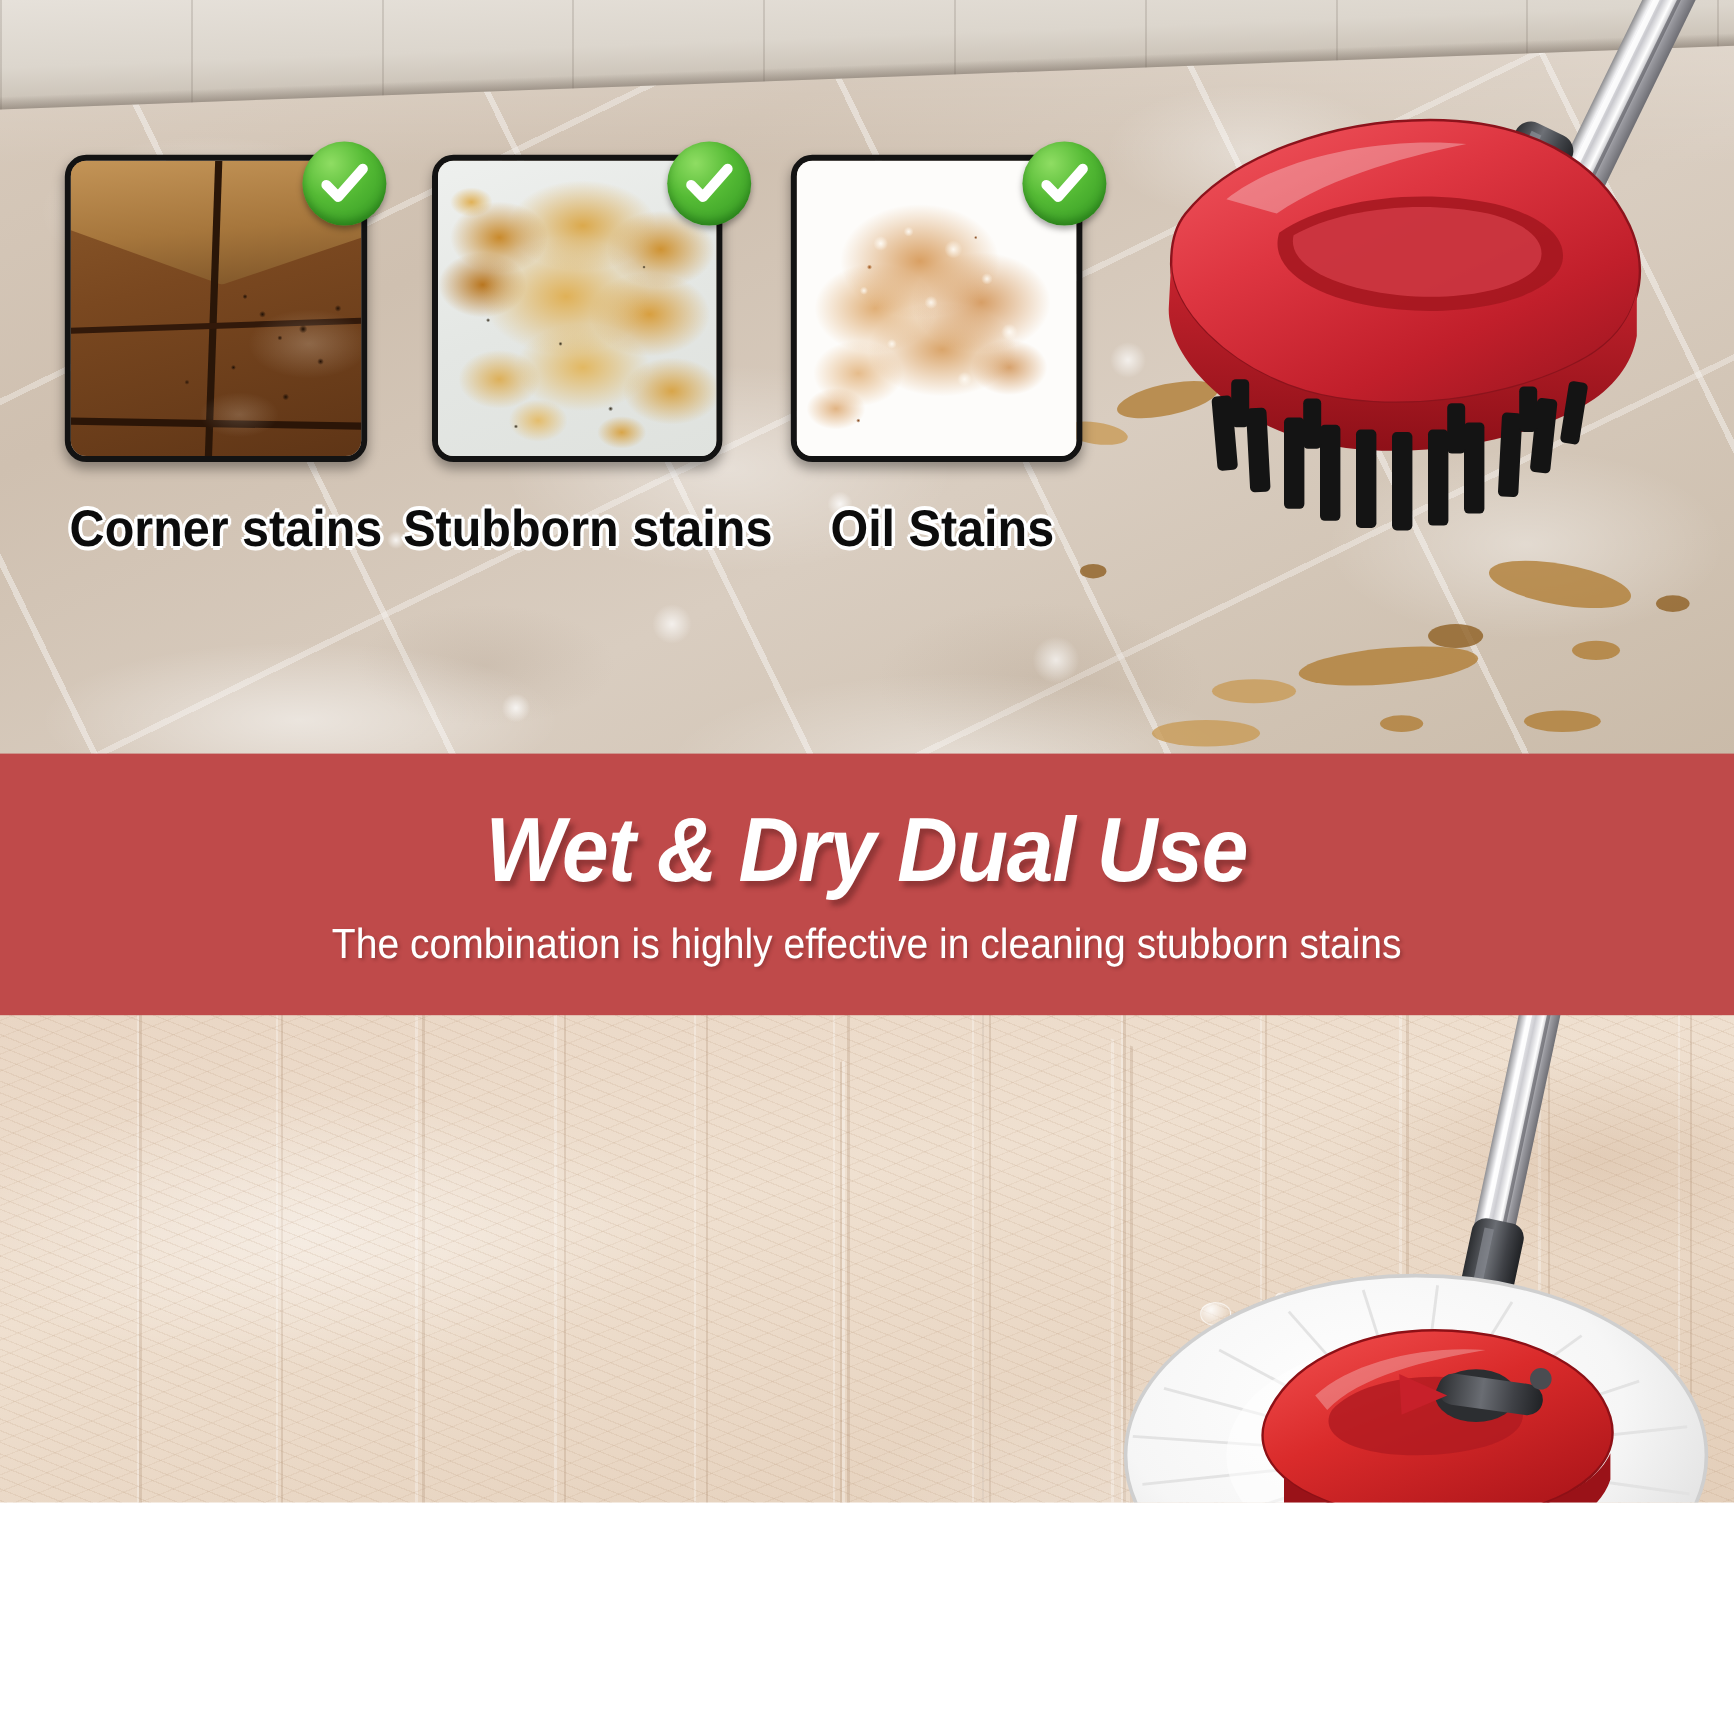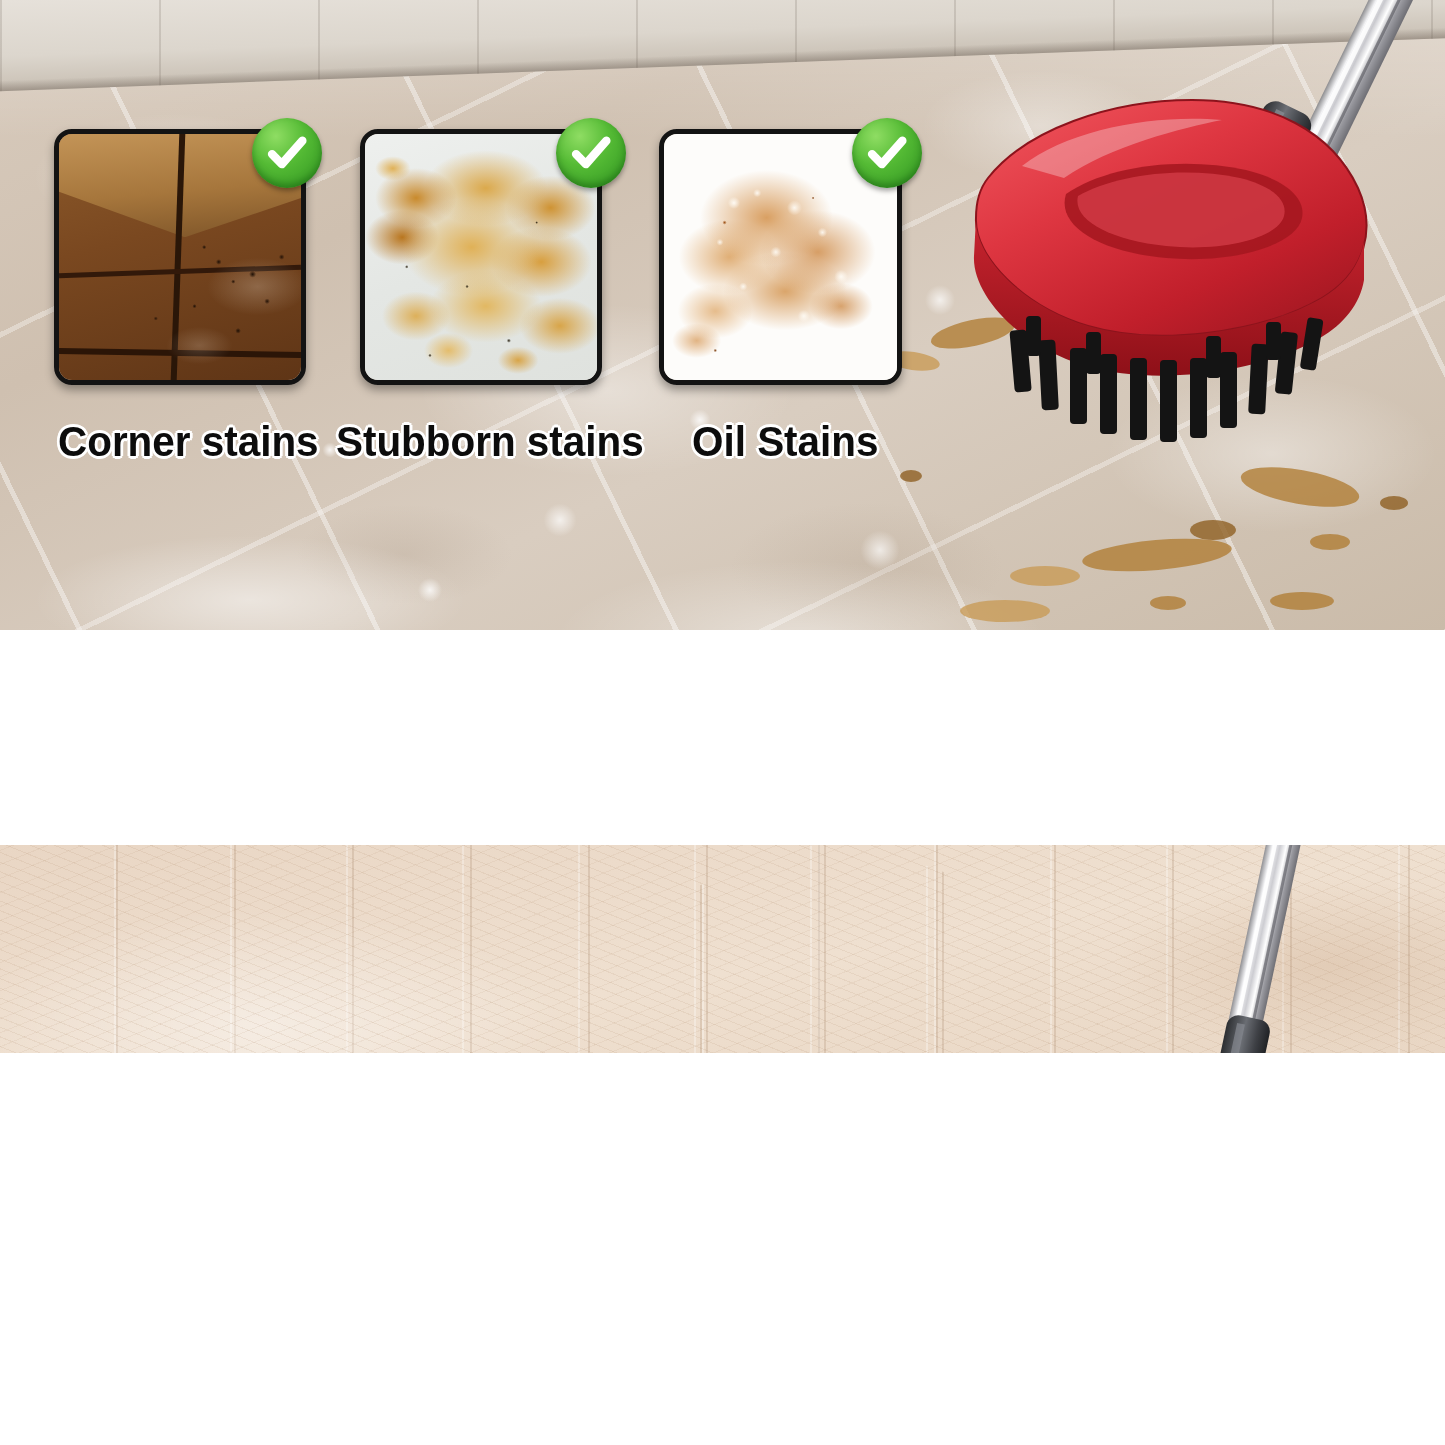--- a/index.html
+++ b/index.html
@@ -2,21 +2,21 @@
 <html><head>
 <meta charset="utf-8">
 <title>Wet &amp; Dry Dual Use</title>
 <style>
   * { margin:0; padding:0; box-sizing:border-box; }
   html,body{ background:#fff; }
   body{
     font-family:"Liberation Sans", sans-serif;
     width:1445px; height:1445px; overflow:hidden;
   }
-  .poster{ position:relative; width:1445px; height:1053px; overflow:hidden;text-decoration:underline; }
+  .poster{ position:relative; width:1445px; height:1252px; overflow:hidden;text-decoration:underline; }
 
   
   .panel-top{
     position:absolute; left:0; top:0; width:1445px; height:630px;
     overflow:hidden;
     background:
       linear-gradient(180deg, rgba(255,255,255,.30) 0%, rgba(255,255,255,0) 22%),
       linear-gradient(155deg, #d8cbbd 0%, #cfc0b0 30%, #d9cdc0 60%, #cabba9 100%);
   }
   
@@ -362,20 +362,24 @@
       <svg viewBox="0 0 24 24">
         <path d="M4.2 12.6 L9.3 17.8 L20 5.6" fill="none" stroke="#ffffff" stroke-width="4.4" stroke-linecap="round" stroke-linejoin="round"></path>
       </svg>
     </div>
 
     <div class="caption" style="left:58px;  top:420px;">Corner stains</div>
     <div class="caption" style="left:336px; top:420px;">Stubborn stains</div>
     <div class="caption" style="left:692px; top:420px;">Oil Stains</div>
   </div>
 
+  <div class="banner">
+    <div class="banner-title">Wet &amp; Dry Dual Use</div>
+    <div class="banner-sub">The combination is highly effective in cleaning stubborn stains</div>
+  </div>
 
   <div class="panel-bot">
     <div class="chevron-a"></div>
     <div class="chevron-b"></div>
     <div class="grain"></div>
 
     <div>
       <div class="wetdrop" style="left:1000px; top:240px; width:26px; height:20px;"></div>
       <div class="wetdrop" style="left:1040px; top:268px; width:18px; height:14px;"></div>
       <div class="wetdrop" style="left:984px;  top:292px; width:14px; height:11px;"></div>

